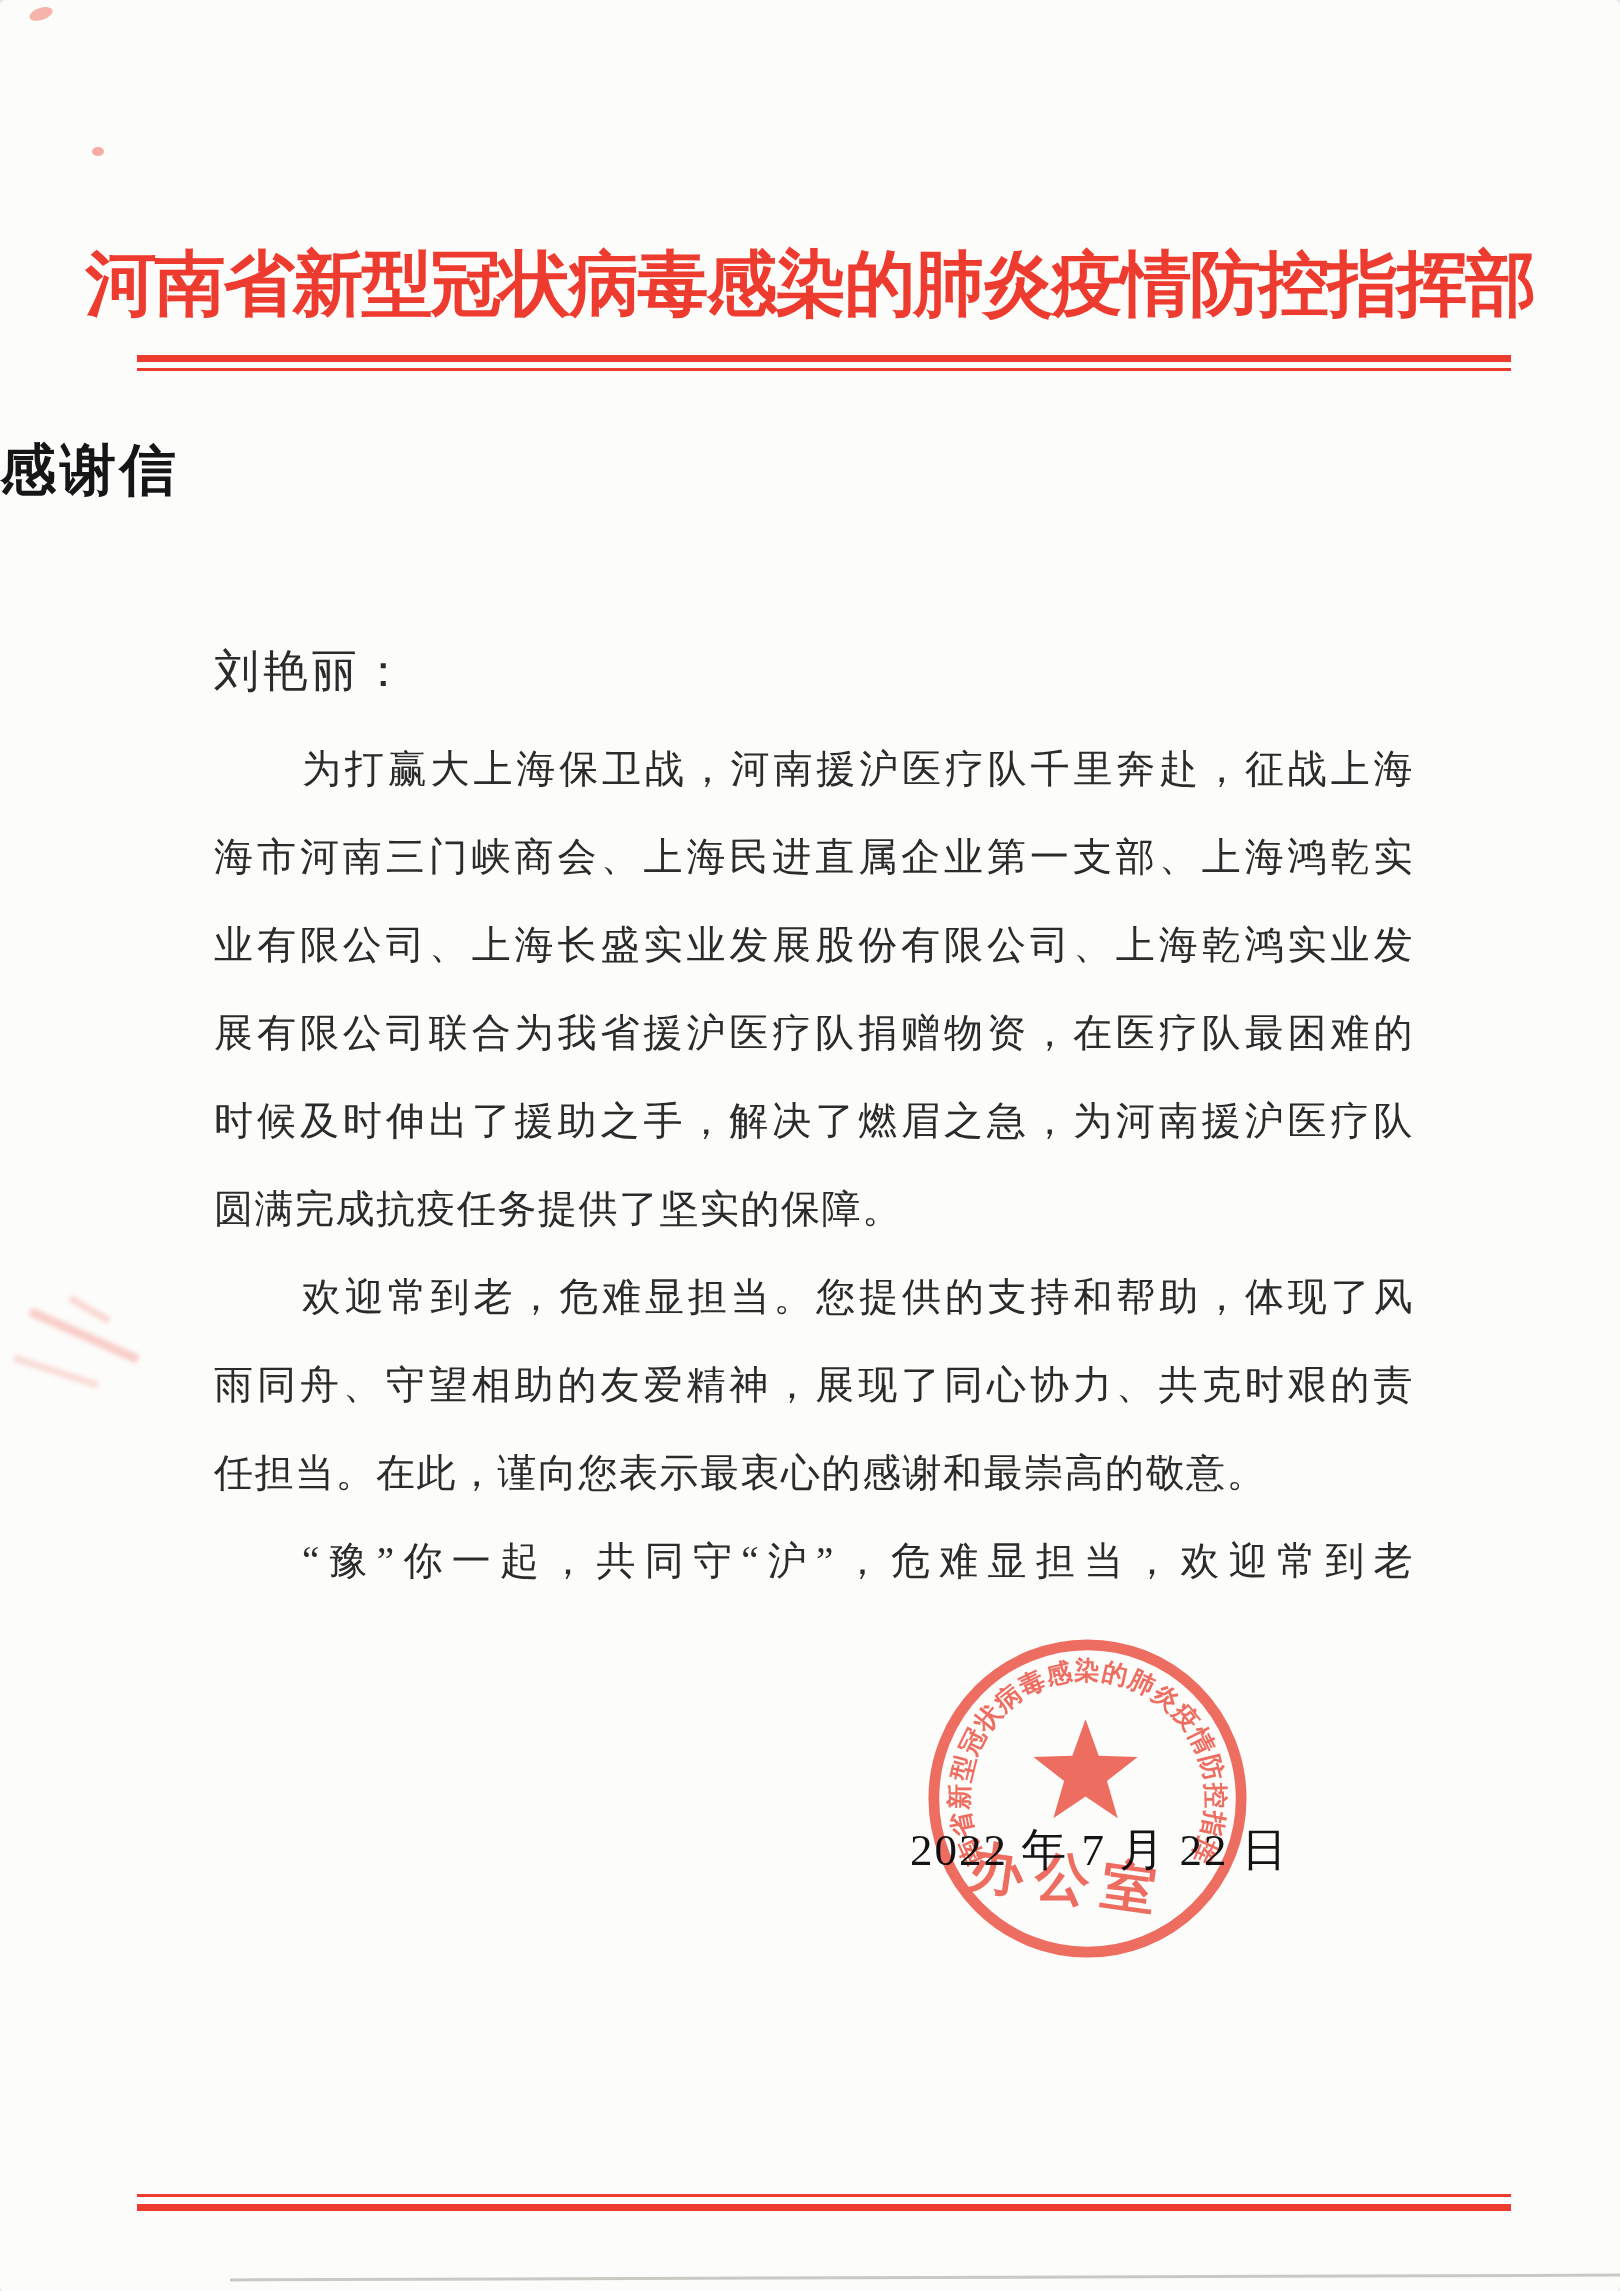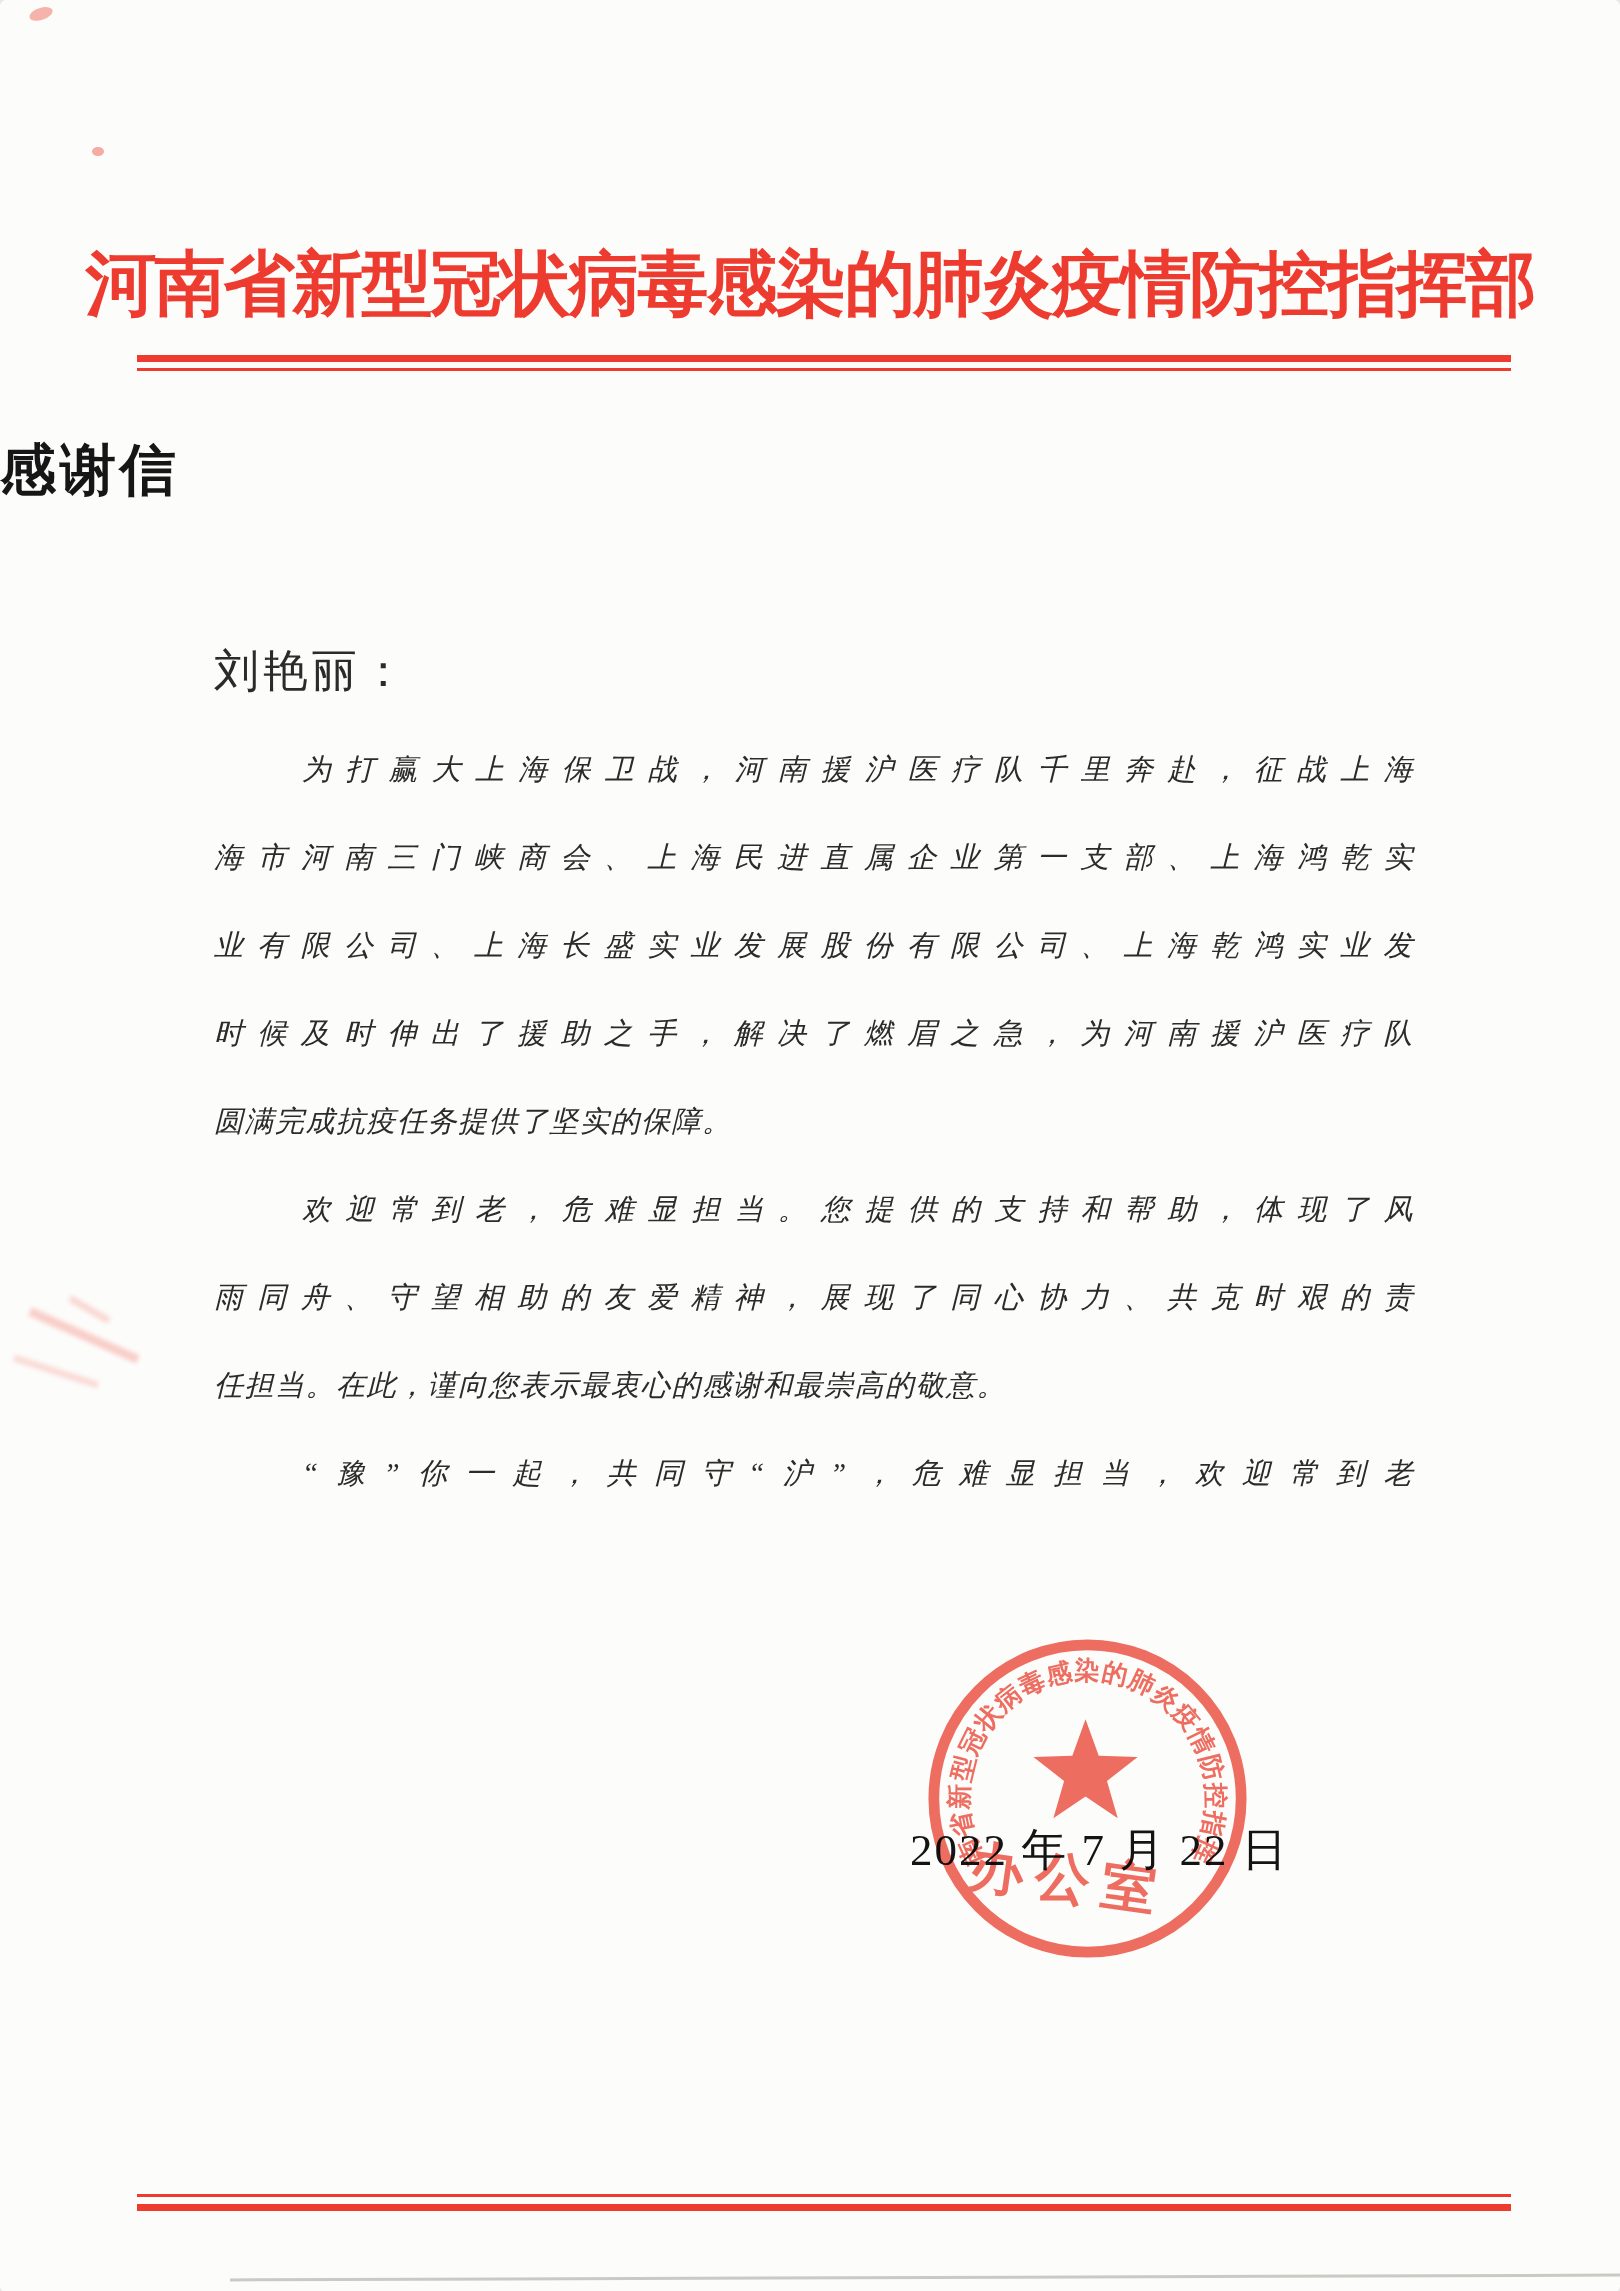--- a/index.html
+++ b/index.html
@@ -33,23 +33,23 @@
   }
   .salutation{
     position:absolute;top:632px;left:214px;
     line-height:78px;font-size:45px;color:var(--ink,#2b2b2b);letter-spacing:3.9px;
   }
   .body-lines{
     position:absolute;top:725px;left:214px;width:1200px;
   }
   .line{
     height:88px;line-height:88px;
-    font-size:29px;letter-spacing:1.5px;color:var(--ink,#2b2b2b);
+    font-size:39px;letter-spacing:1.5px;color:var(--ink,#2b2b2b);
     text-align:justify;text-align-last:justify;text-justify:inter-character;
-    overflow:visible;white-space:nowrap;font-style:italic;
+    overflow:visible;white-space:nowrap;
   }
   .line.first{text-indent:88px;}
   .line.last{text-align-last:left;}
   
   .letter-date{
     position:absolute;top:1819px;left:910px;z-index:2;
     font-size:45px;line-height:63px;color:#141414;letter-spacing:2px;
     white-space:nowrap;
   }
   
@@ -83,20 +83,21 @@
   <div class="rule rule-thin-top"></div>
 
   <div class="letter-title">感谢信</div>
 
   <div class="salutation">刘艳丽：</div>
 
   <div class="body-lines">
       <div class="line first">为打赢大上海保卫战，河南援沪医疗队千里奔赴，征战上海</div>
       <div class="line">海市河南三门峡商会、上海民进直属企业第一支部、上海鸿乾实</div>
       <div class="line">业有限公司、上海长盛实业发展股份有限公司、上海乾鸿实业发</div>
+      <div class="line">展有限公司联合为我省援沪医疗队捐赠物资，在医疗队最困难的</div>
       <div class="line">时候及时伸出了援助之手，解决了燃眉之急，为河南援沪医疗队</div>
       <div class="line last">圆满完成抗疫任务提供了坚实的保障。</div>
       <div class="line first">欢迎常到老，危难显担当。您提供的支持和帮助，体现了风</div>
       <div class="line">雨同舟、守望相助的友爱精神，展现了同心协力、共克时艰的责</div>
       <div class="line last">任担当。在此，谨向您表示最衷心的感谢和最崇高的敬意。</div>
       <div class="line first">“豫”你一起，共同守“沪”，危难显担当，欢迎常到老</div>
     </div>
 
   <div class="letter-date">2022 年 7 月 22 日</div>
 

